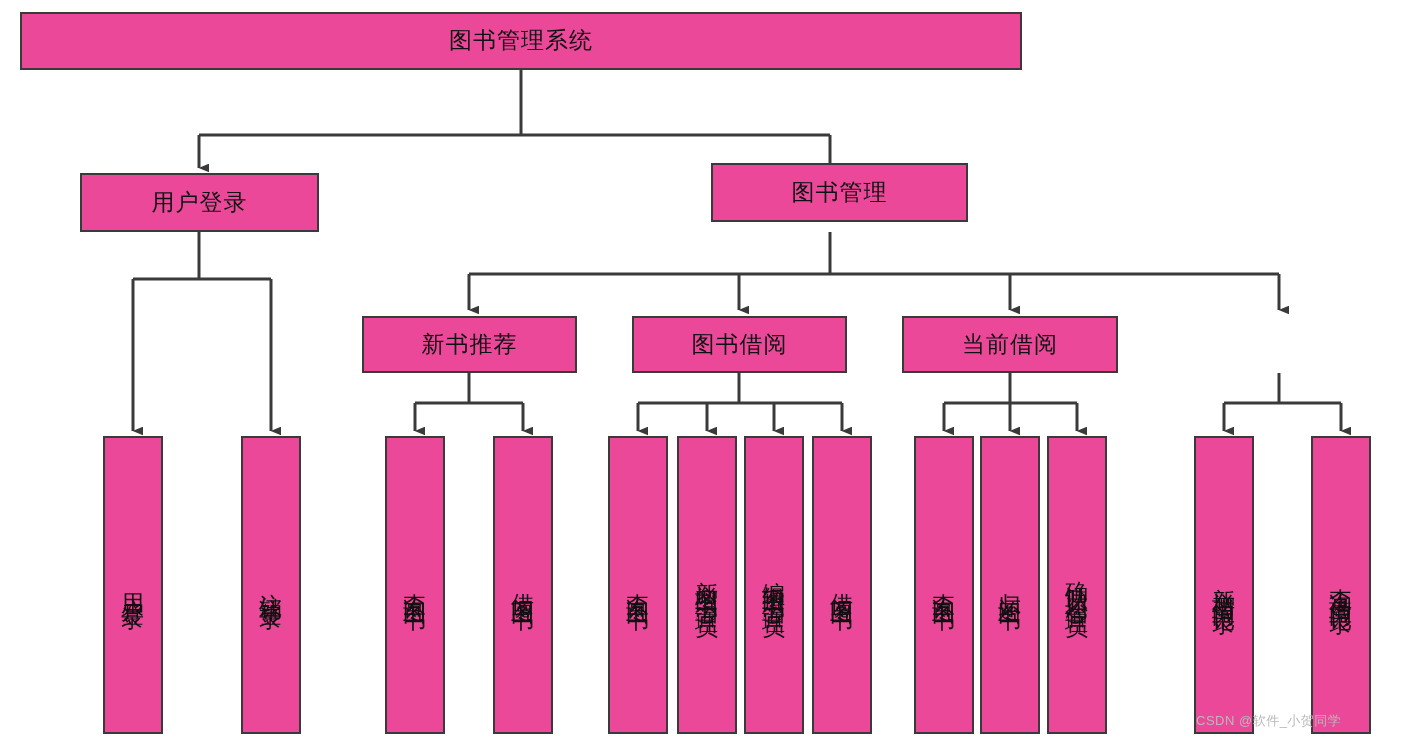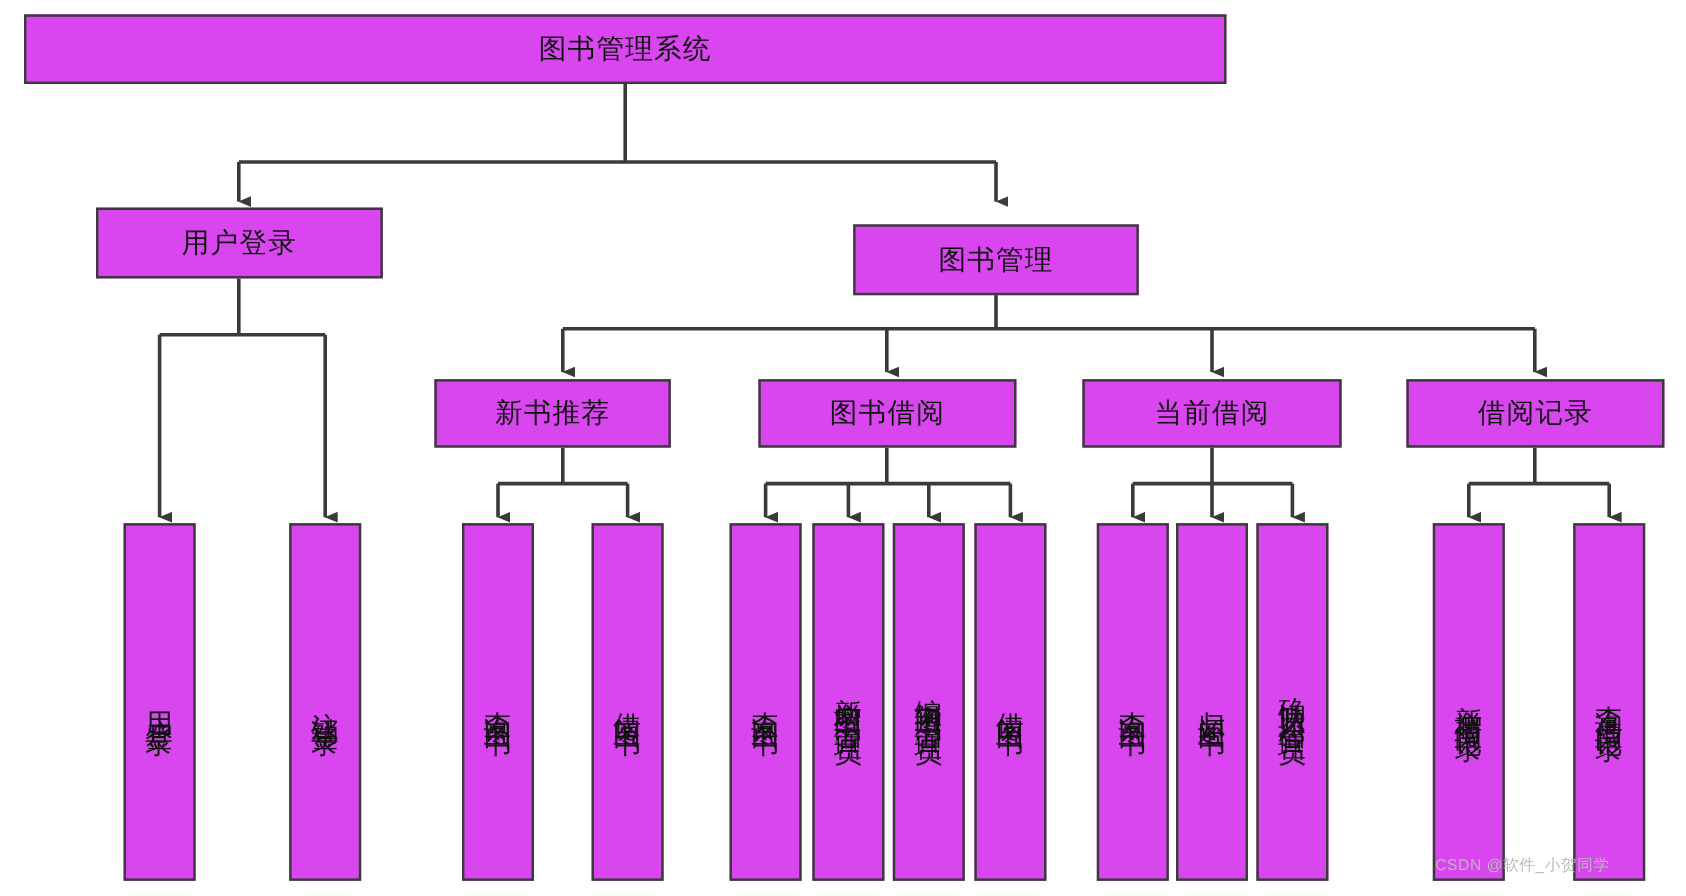--- a/index.html
+++ b/index.html
@@ -8,21 +8,21 @@
     font-family:"Liberation Sans","DejaVu Sans",sans-serif;
     -webkit-font-smoothing:antialiased;
   }
   #diagram-root{position:relative;width:1405px;height:747px;background:#fff;}
   svg.layer{position:absolute;left:0;top:0;width:1405px;height:747px;}
 
   
   .node{
     position:absolute;
     box-sizing:border-box;
-    background:#d946ef;
+    background:#ec4899;
     border:2px solid #3a3a3a;
     display:flex;
     align-items:center;
     justify-content:center;
     color:#111111;
     overflow:hidden;
   }
   .node .label{
     display:block;
     text-align:center;
@@ -116,39 +116,36 @@
   </svg>
 
   <div class="node h root" style="left:20px;top:12px;width:1002px;height:58px;">
     <span class="label">图书管理系统</span>
   </div>
 
   <div class="node h" style="left:80px;top:173px;width:239px;height:59px;">
     <span class="label">用户登录</span>
   </div>
 
-  <div class="node h" style="left:711px;top:187px;width:238px;height:59px;">
+  <div class="node h" style="left:711px;top:163px;width:257px;height:59px;">
     <span class="label">图书管理</span>
   </div>
 
-  <div class="node h" style="left:362px;top:316px;width:197px;height:57px;">
+  <div class="node h" style="left:362px;top:316px;width:215px;height:57px;">
     <span class="label">新书推荐</span>
   </div>
 
   <div class="node h" style="left:902px;top:316px;width:216px;height:57px;">
     <span class="label">当前借阅</span>
   </div>
 
   <div class="node h" style="left:632px;top:316px;width:215px;height:57px;">
     <span class="label">图书借阅</span>
   </div>
 
-  <div class="node h" style="left:1172px;top:316px;width:215px;height:57px;">
-    <span class="label">借阅记录</span>
-  </div>
 
   <div class="node v" style="left:103px;top:436px;width:60px;height:298px;">
     <span class="label">用户登录</span>
   </div>
 
   <div class="node v" style="left:241px;top:436px;width:60px;height:298px;">
     <span class="label">注销登录</span>
   </div>
 
   <div class="node v" style="left:385px;top:436px;width:60px;height:298px;">

